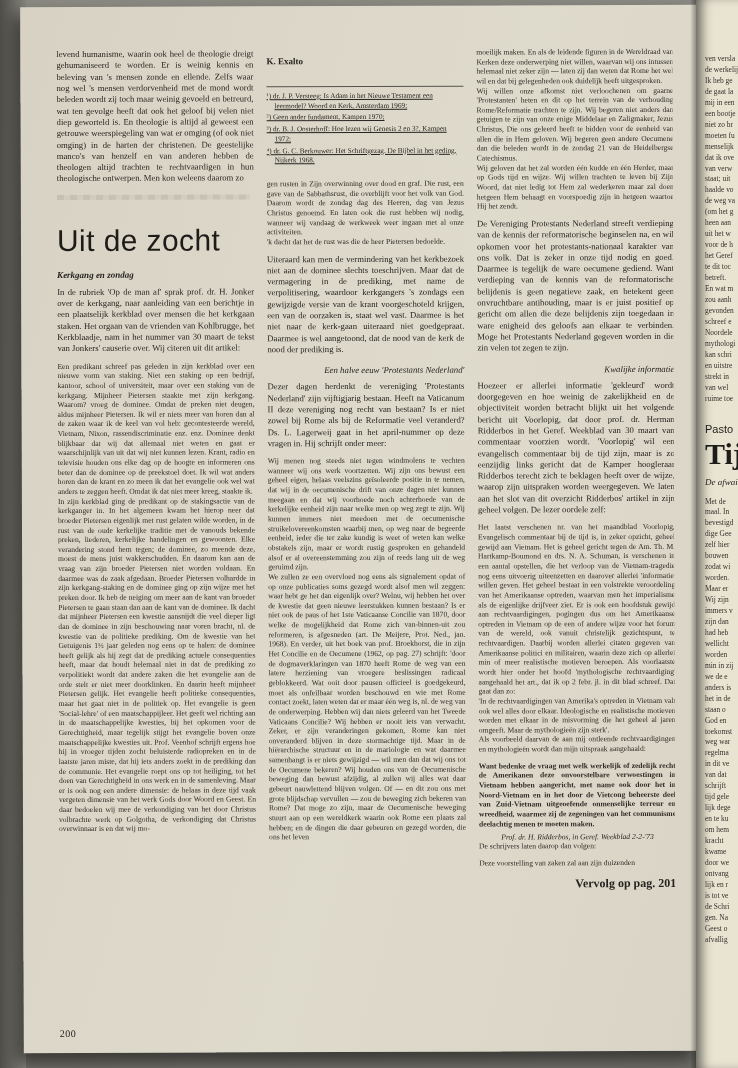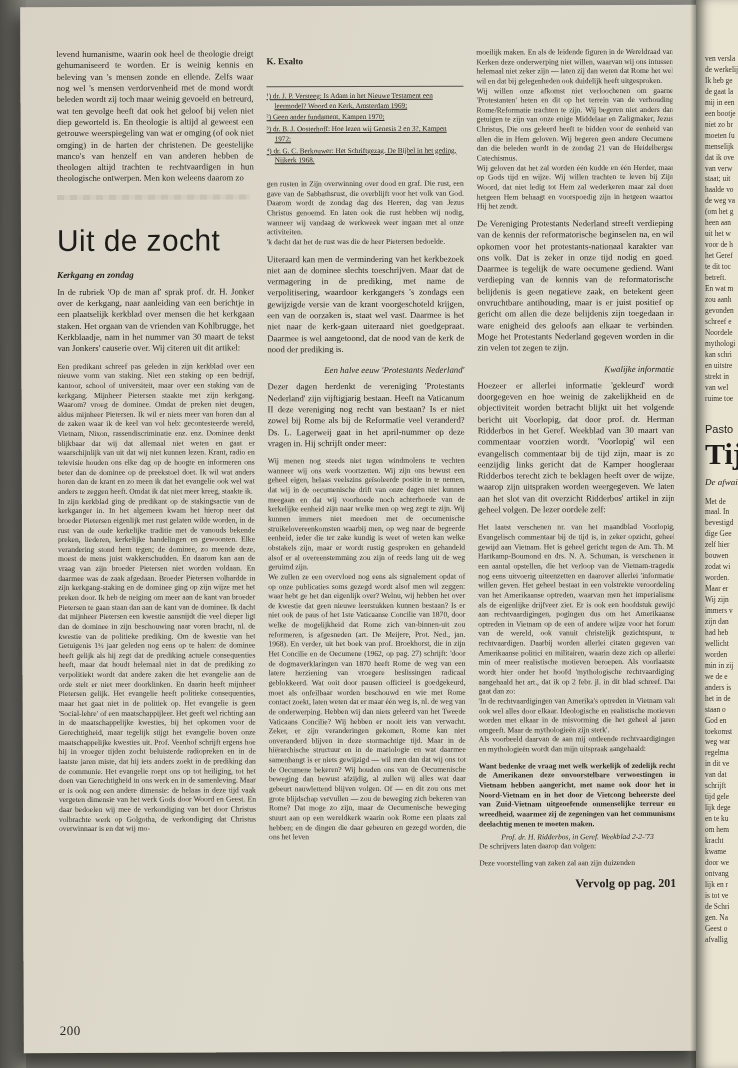--- a/index.html
+++ b/index.html
@@ -19,21 +19,21 @@
   .fine-bold{font-weight:bold;}
   .pers-title{font-family:"Liberation Sans","DejaVu Sans",sans-serif;font-weight:400;
         font-size:30px;letter-spacing:.4px;margin:24px 0 12px;color:#1d1c18;}
   .kicker{font-style:italic;font-size:9px;margin:2px 0 7px;font-weight:bold;}
   .subhead{font-style:italic;font-size:8.8px;margin:10px 0 6px;text-align:right;}
   .author{text-align:left;font-weight:bold;font-size:9px;margin:8px 2px 16px 0;}
   .footnotes{border-top:1px solid #55534c;padding-top:5px;margin-top:20px;text-decoration:underline;}
   .footnote{font-size:7.2px;line-height:1.35;text-align:left;text-indent:-8px;padding-left:8px;margin-bottom:2px;}
   .gap-s{height:7px;}.gap-m{height:11px;}
   .smudge{height:5px;margin:10px 4px 0 0;background:repeating-linear-gradient(90deg,#b9b4a5 0 7px,#ccc7b8 7px 13px);opacity:.6;}
-  .page-number{position:absolute;left:36px;bottom:14px;font-size:13px;letter-spacing:.5px;}
+  .page-number{position:absolute;left:36px;bottom:14px;font-size:10px;letter-spacing:.5px;}
   .vervolg{text-align:right;font-weight:bold;font-size:12px;margin-top:8px;}
   .attribution{font-size:7.6px;font-style:italic;text-align:center;margin-top:4px;}
   .next-page{position:absolute;right:0;top:0;width:42px;height:100%;background:#e9e4d2;
         box-shadow:inset 10px 0 12px -5px rgba(0,0,0,.6);}
   .np-inner{position:absolute;left:9px;top:54px;width:190px;overflow:hidden;height:1000px;}
   .np-frag{font-size:7.4px;line-height:1.48;white-space:pre-line;color:#33302a;}
   .np-heading{font-family:"Liberation Sans","DejaVu Sans",sans-serif;font-size:11px;margin:18px 0 4px;color:#1d1c18;}
   .np-big{font-size:30px;font-weight:bold;color:#1d1c18;line-height:1;}
   .np-kicker{font-style:italic;font-size:9px;margin:8px 0 10px;}
   .gutter{position:absolute;right:40px;top:0;width:8px;height:100%;

